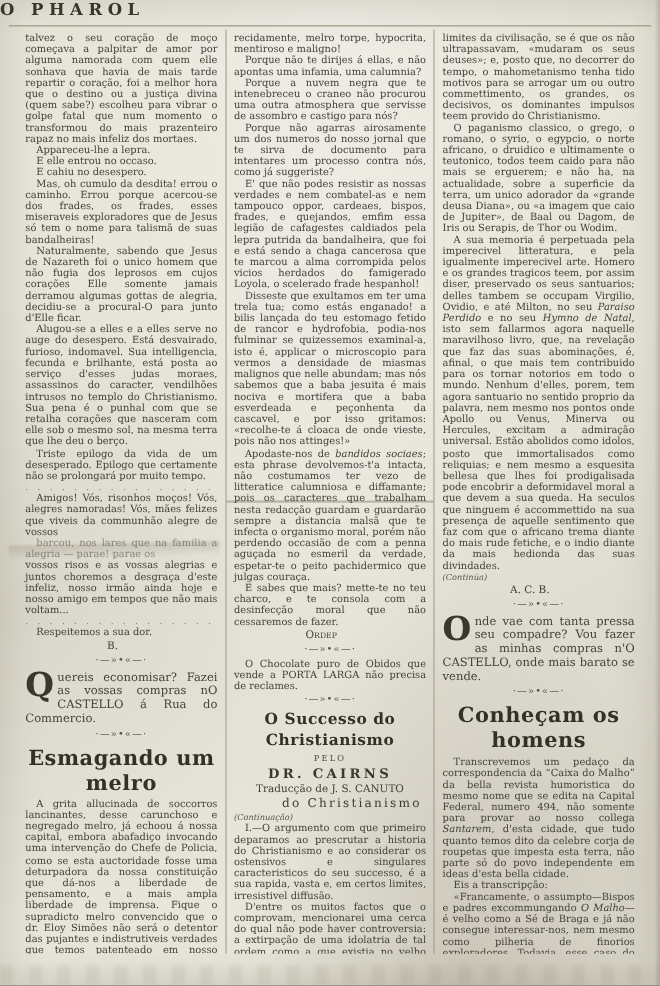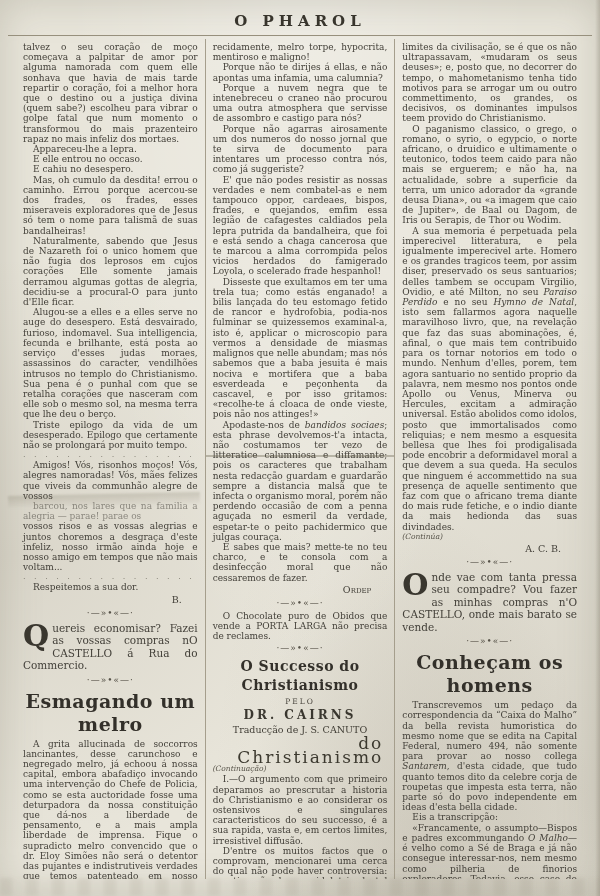--- a/index.html
+++ b/index.html
@@ -8,45 +8,45 @@
     background:
       radial-gradient(ellipse at 50% -5%, rgba(255,255,255,.30), transparent 55%),
       radial-gradient(ellipse at 97% 88%, rgba(115,105,85,.14), transparent 45%),
       radial-gradient(ellipse at 2% 62%, rgba(115,105,85,.12), transparent 38%),
       radial-gradient(ellipse at 70% 99%, rgba(110,100,80,.16), transparent 30%),
       #e8e5da;
     color:#403d35;
     font-family:"DejaVu Serif","Liberation Serif",serif;
     box-shadow:inset 0 0 40px rgba(105,98,80,.25);
   }
-  .masthead{ text-align:center;padding-top:12px;font-weight:bold;
+  .masthead{ font-weight:bold;
     font-size:15px;letter-spacing:5px;color:#38352d;}
   .masthead-rule{border-top:1px solid #97907d;margin:5px 8px 0;height:0;}
   .cols{display:flex;margin:3px 16px 0;height:840px;}
   .col{flex:1 1 0;min-width:0;padding:3px 7px 0;overflow:hidden;}
   .col + .col{border-left:1px solid #a59e8c;}
 
   .para{font-size:9px;line-height:10.2px;text-align:justify;color:#44413a;}
   .para.indent{text-indent:10px;}
   .para.damaged{opacity:.55;filter:blur(.4px);}
   .dots{font-size:8px;letter-spacing:3px;line-height:10px;color:#6d6revia95c;
     white-space:nowrap;overflow:hidden;color:#6e6a5e;}
-  .sig{text-align:right;font-size:9.5px;line-height:13px;padding-right:16px;
+  .sig{text-align:center;font-size:9.5px;line-height:13px;padding-right:16px;
     font-variant:small-caps;color:#44413a;}
   .orn{text-align:center;font-size:9px;letter-spacing:1px;line-height:13px;
     color:#565248;margin:1px 0;}
   .h1{font-weight:bold;text-align:center;font-size:19px;line-height:23px;
     margin:3px 0 3px;color:#33302a;letter-spacing:.5px;}
   .h2{font-weight:bold;text-align:center;font-size:14px;line-height:19px;
     margin:2px 0;color:#33302a;letter-spacing:.5px;}
   .tiny{text-align:center;font-size:7.5px;letter-spacing:2px;line-height:10px;color:#4c4840;}
   .byname{text-align:center;font-weight:bold;font-size:12px;letter-spacing:3px;line-height:16px;color:#3a372f;}
   .byline{text-align:center;font-size:9.5px;line-height:13px;}
   .sub1{font-size:11px;letter-spacing:2px;line-height:14px;padding-left:4px;margin-top:3px;color:#3c392f;}
-  .sub2{font-size:17px;letter-spacing:2px;line-height:14px;text-align:right;padding-right:4px;color:#3c392f;}
+  .sub2{font-size:11px;letter-spacing:2px;line-height:14px;text-align:right;padding-right:4px;color:#3c392f;}
   .cont{font-style:italic;font-size:7.5px;line-height:10px;color:#575349;}
   .drop-ad{margin:2px 0;font-size:10.5px;line-height:12.5px;text-align:justify;color:#44413a;}
   .dropcap{float:left;font-size:30px;line-height:25px;font-weight:bold;
     padding:1px 3px 0 0;color:#3a372f;}
   i{font-style:italic;}
 
   .crease-a{position:absolute;left:8px;top:494px;width:192px;height:12px;
     background:linear-gradient(rgba(95,88,70,.20),rgba(95,88,70,.02));
     transform:rotate(-1.2deg);filter:blur(1.2px);pointer-events:none;}
   .crease-b{position:absolute;left:206px;top:455px;width:188px;height:2px;

